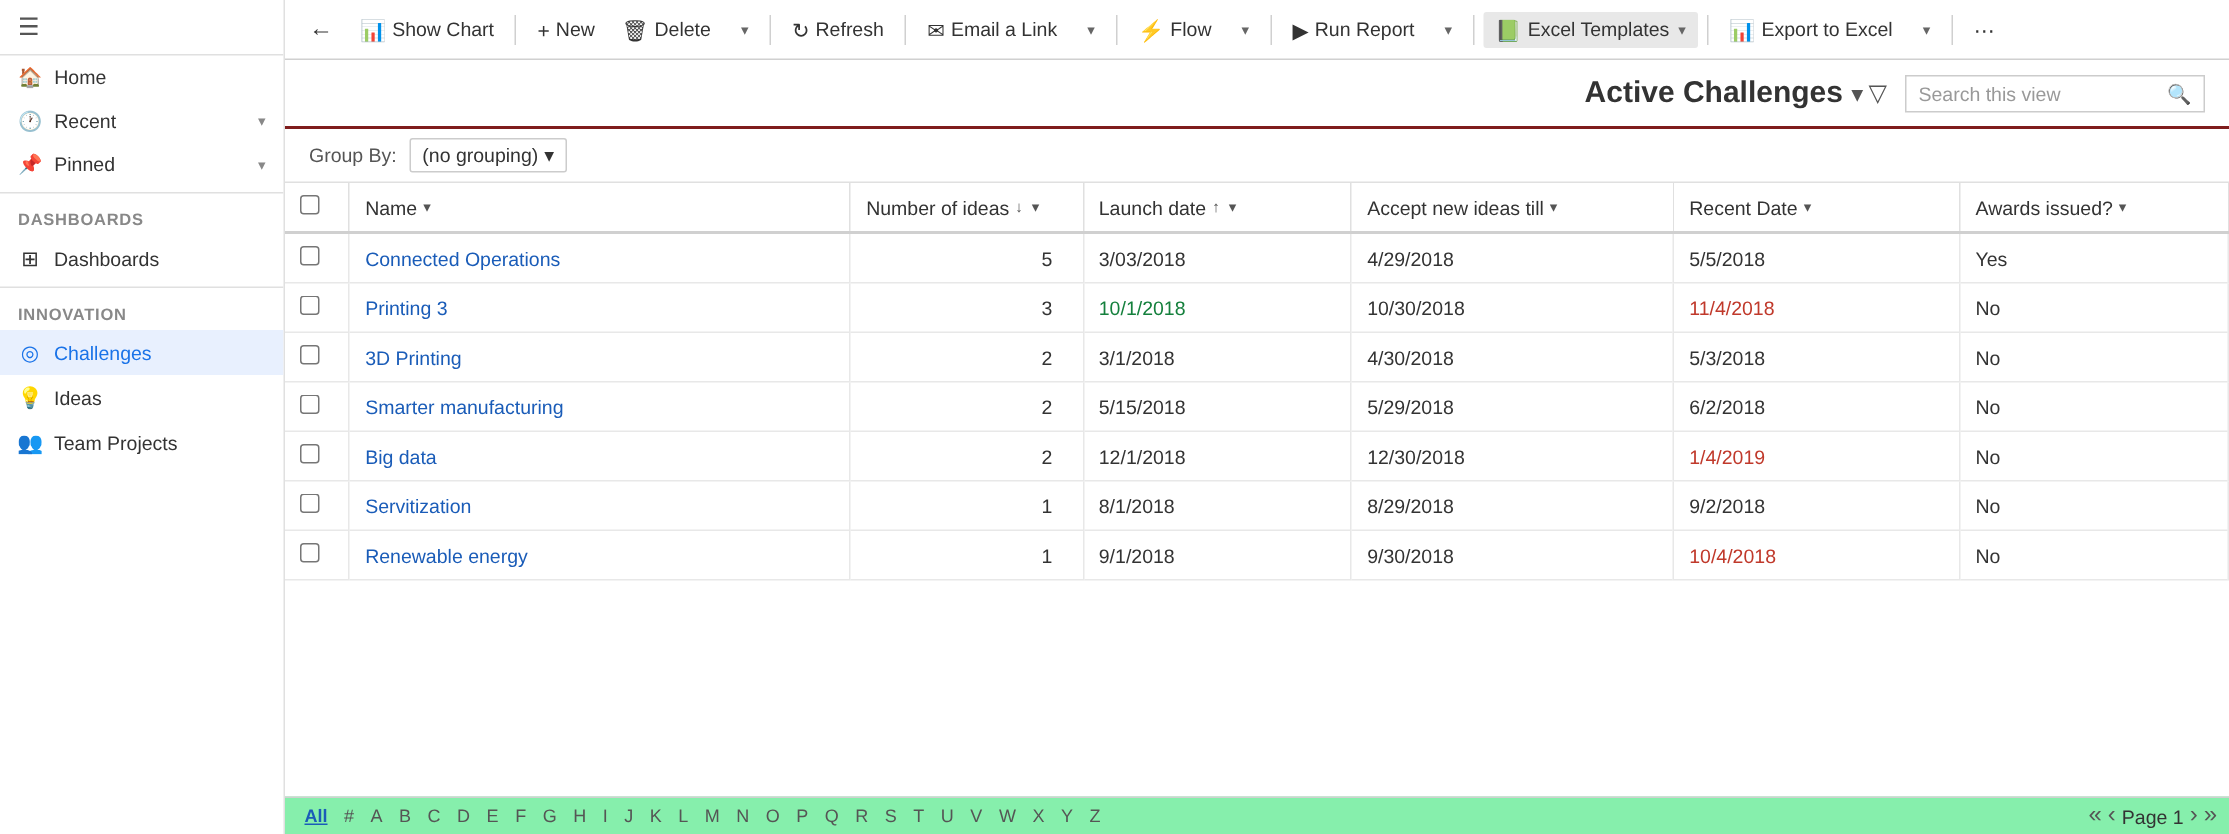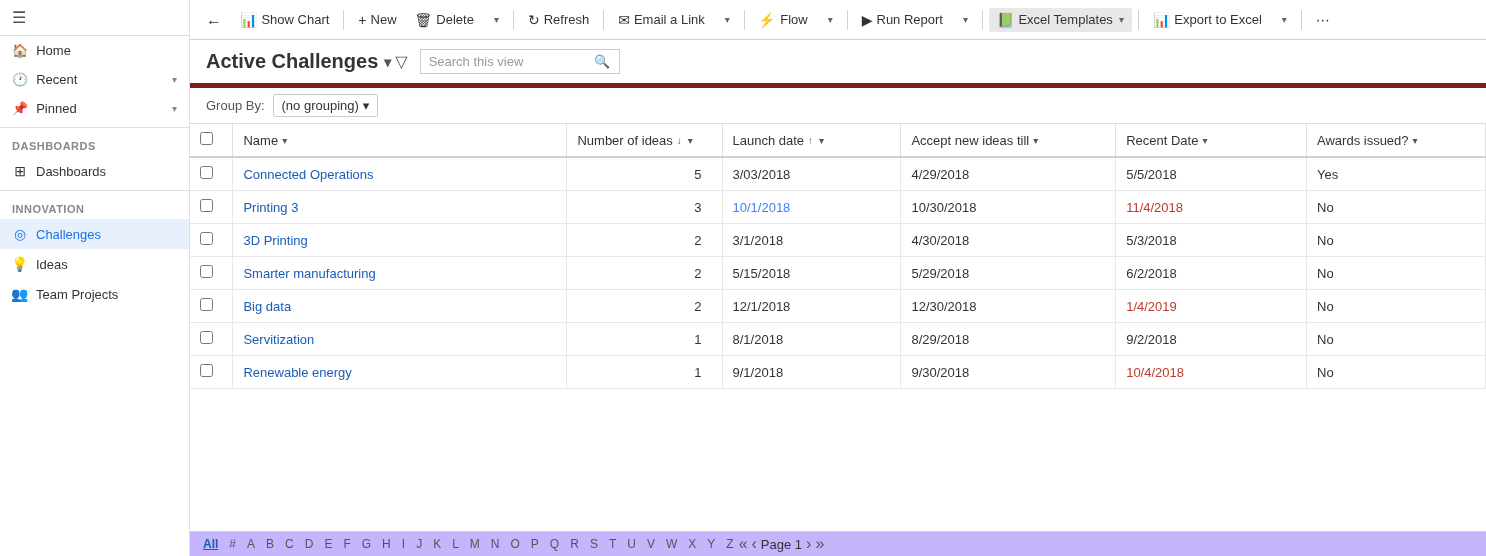--- a/index.html
+++ b/index.html
@@ -105,23 +105,23 @@
 
     
     .toolbar-btn.active-btn {
       background: #e8e8e8;
     }
 
     
     .content-header {
       display: flex;
       align-items: center;
-      justify-content: flex-start;
+      justify-content: flex-end;
       padding: 8px 16px;
-      border-bottom: 5px solid #7f1d1d;
+      border-bottom: 2px solid #7f1d1d;
     }
     .view-title {
       display: flex;
       align-items: center;
       gap: 6px;
       font-size: 20px;
       font-weight: 600;
       color: #333;
     }
     .view-title-chevron { font-size: 14px; color: #555; }
@@ -221,31 +221,32 @@
     }
     td {
       padding: 8px 10px;
       font-size: 13px;
       border-right: 1px solid #e8e8e8;
       white-space: nowrap;
       overflow: hidden;
       text-overflow: ellipsis;
     }
     td.name-cell { color: #1a5cb8; cursor: pointer; }
-    td.orange { color: #3b82f6; }
+    td.orange { color: #15803d; }
     td.red { color: #c0392b; }
     td.number-cell { text-align: right; padding-right: 20px; }
 
     
     .bottom-bar {
       display: flex;
       align-items: center;
+      justify-content: space-between;
       border-top: 1px solid #d0d0d0;
       padding: 3px 8px;
-      background: #c4b5fd;
+      background: #86efac;
     }
     .alpha-nav {
       display: flex;
       align-items: center;
       gap: 1px;
     }
     .alpha-btn {
       padding: 2px 5px;
       font-size: 12px;
       cursor: pointer;

